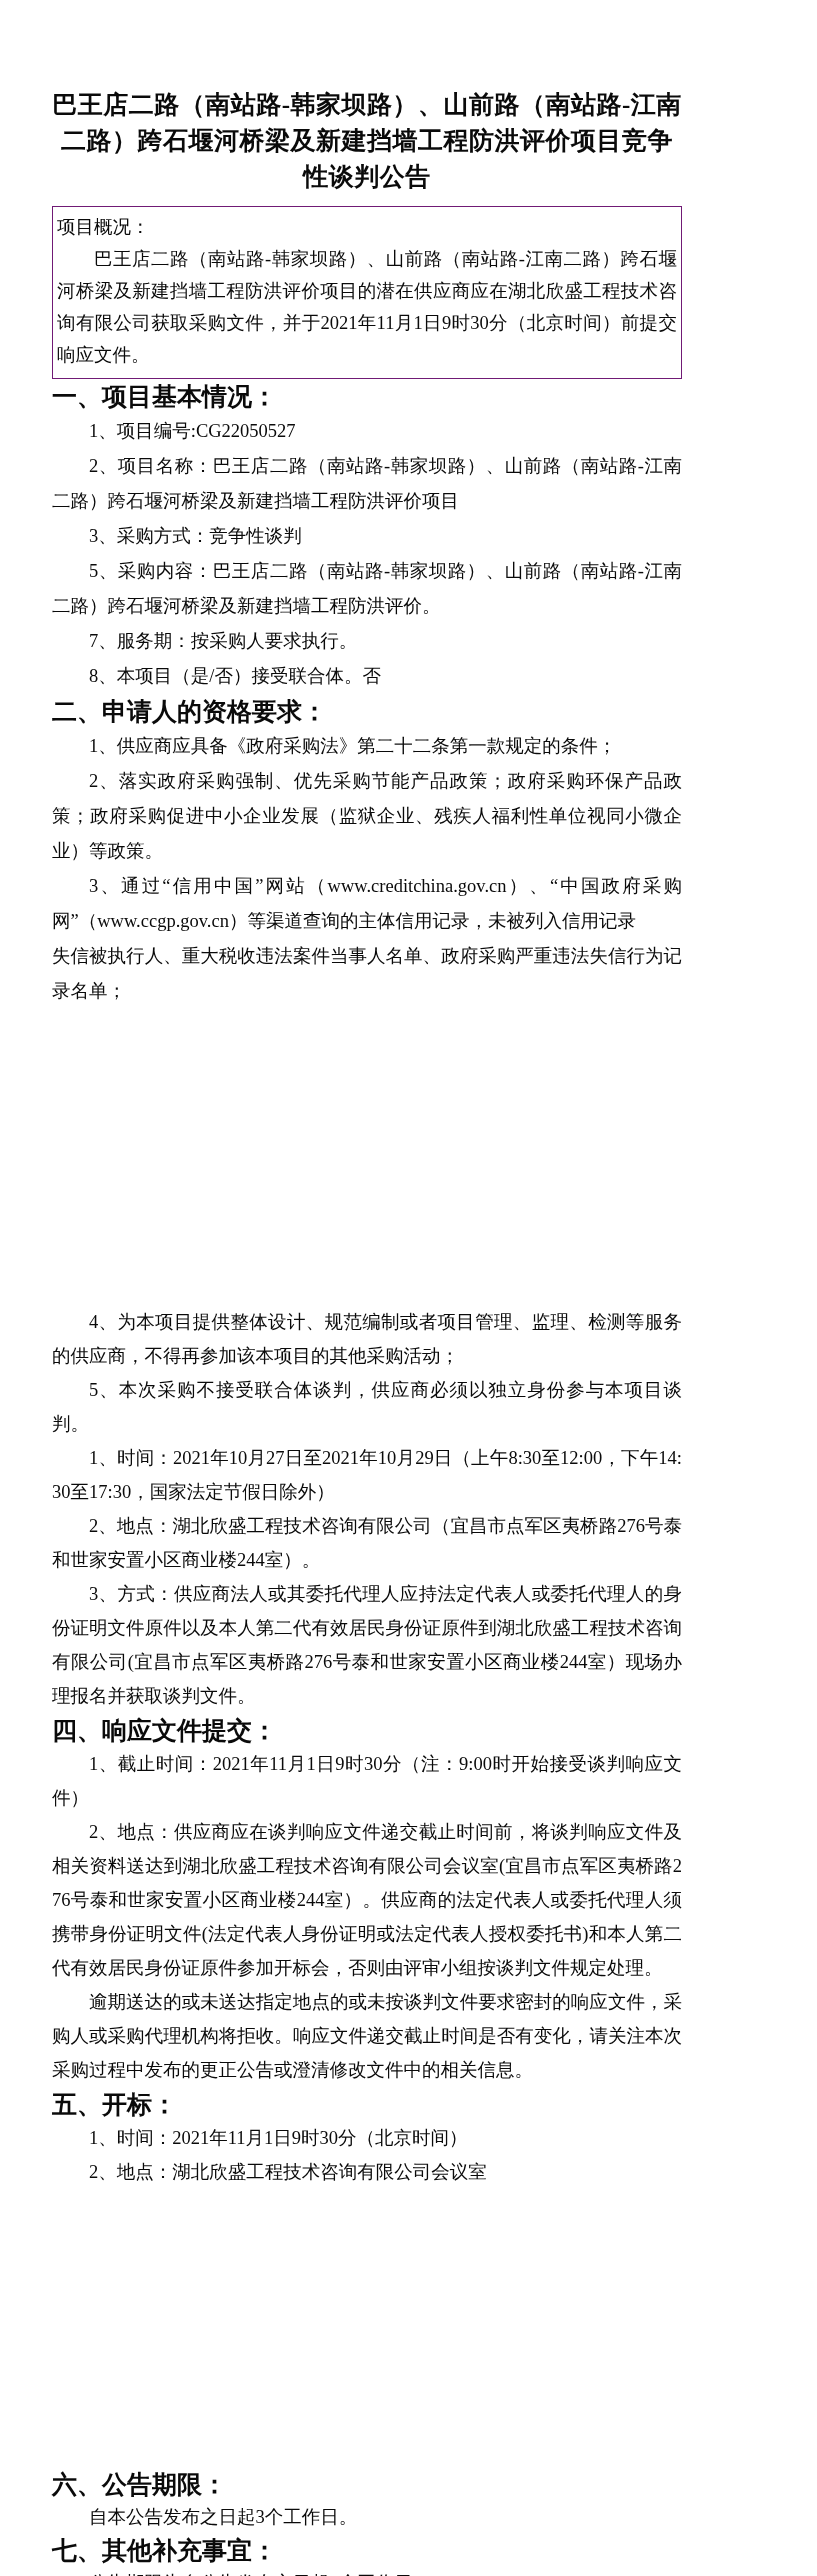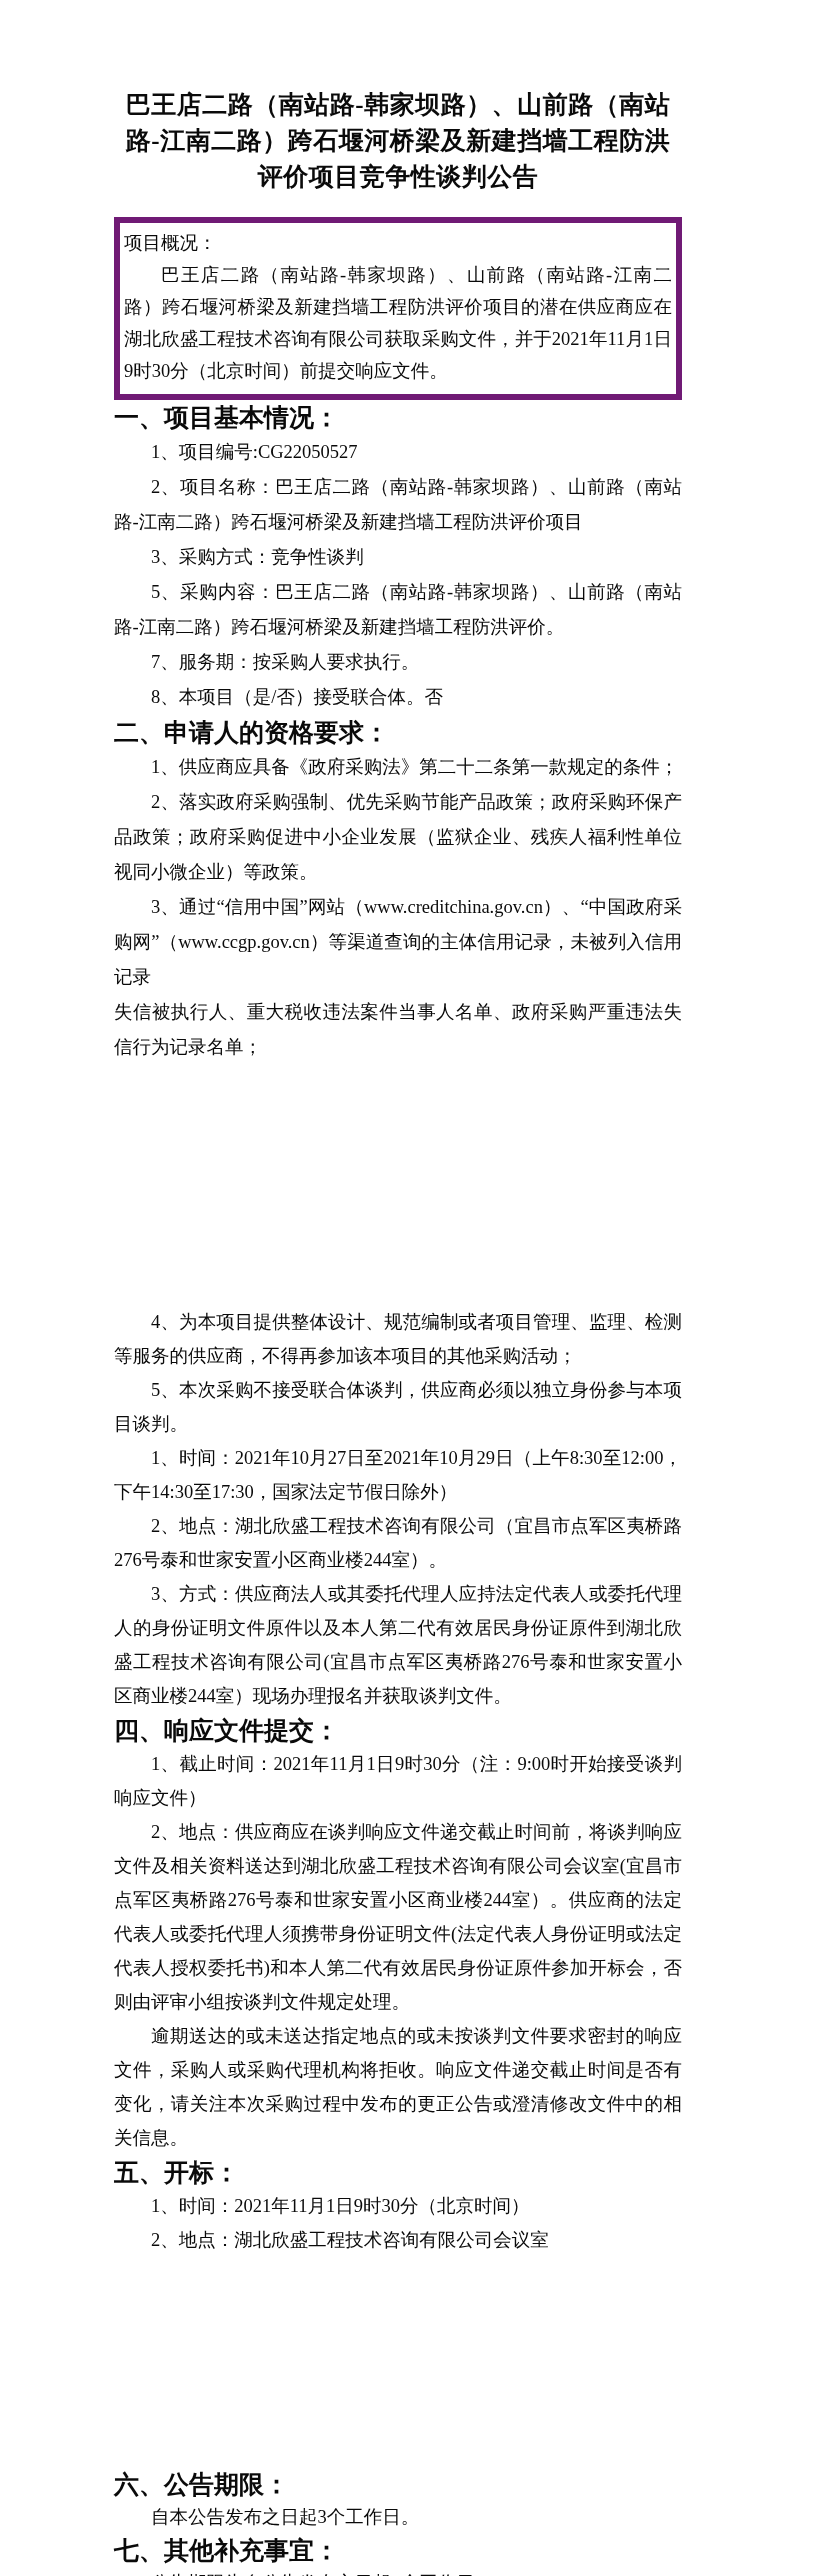--- a/index.html
+++ b/index.html
@@ -1,27 +1,27 @@
 <!DOCTYPE html>
 <html style="font-size:8.2px"><head>
 <meta charset="utf-8">
 <style>
   html,body{margin:0;padding:0;background:#ffffff;}
   .doc{position:relative;width:818px;height:3470px;background:#ffffff;color:#0a0a0a;overflow:hidden;}
-  .page{box-sizing:border-box;width:800px;height:1157px;padding-left:114px;padding-right:118px;position:relative;}
+  .page{box-sizing:border-box;width:800px;height:1157px;padding-left:52px;padding-right:118px;position:relative;}
   .page1{padding-top:87px;}
   .page2{padding-top:148px;}
   .page3{padding-top:154px;}
   .title{font-family:"Liberation Serif","DejaVu Serif",serif;font-weight:bold;font-size:25px;line-height:36px;text-align:center;letter-spacing:0.5px;}
   .p{font-family:"Liberation Serif","DejaVu Serif",serif;font-size:18.5px;line-height:35px;text-align:justify;word-break:break-all;}
   .page2 .p{line-height:34px;}
   .page3 .p{line-height:33px;}
   .ind{text-indent:37px;}
   .h{font-family:"Liberation Sans","DejaVu Sans",sans-serif;font-weight:bold;font-size:25px;text-align:left;text-indent:0;}
-  .obox{border:6px solid #701a75;margin-top:22px;padding:4.1px 4.1px 7.2px 4.1px;}
+  .obox{border:1px solid #701a75;margin-top:11px;padding:4.1px 4.1px 7.2px 4.1px;}
   .obox .p{line-height:32px;}
 </style>
 </head>
 <body>
 
 <div class="doc">
 
   <div class="page page1">
     <div class="title">巴王店二路（南站路-韩家坝路）、山前路（南站路-江南二路）跨石堰河桥梁及新建挡墙工程防洪评价项目竞争性谈判公告</div>
 

